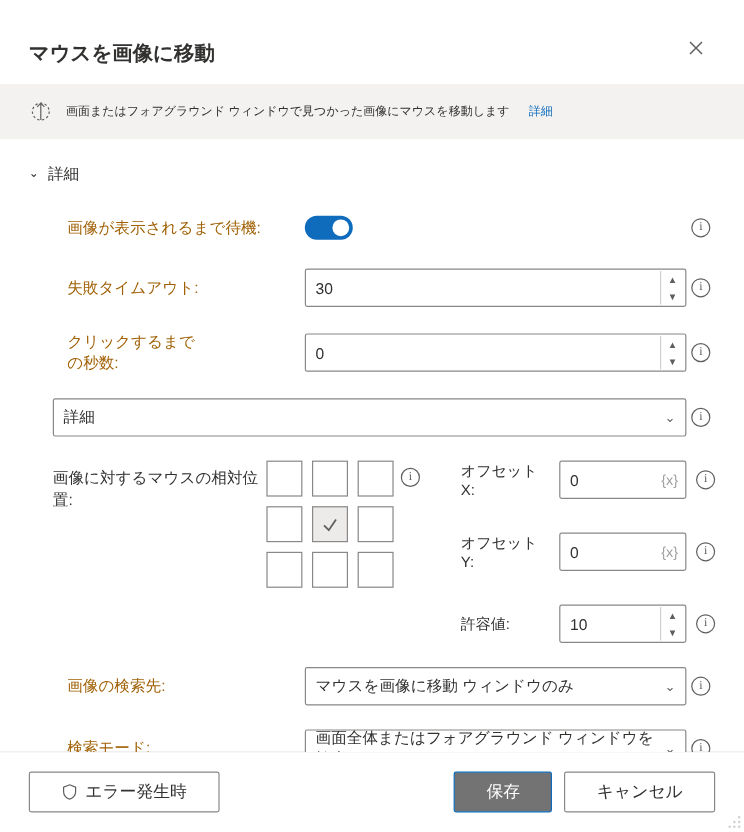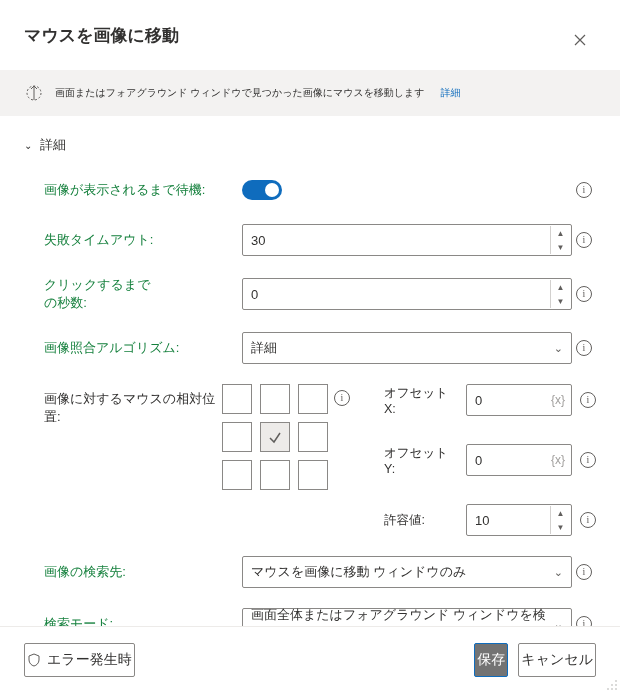--- a/index.html
+++ b/index.html
@@ -1,29 +1,29 @@
 <!DOCTYPE html>
 <html><head>
 <meta charset="utf-8">
 <style>
   * { box-sizing: border-box; }
   html, body { margin:0; padding:0; font-family: "Segoe UI", "Hiragino Kaku Gothic ProN", "Yu Gothic", sans-serif; font-size:13px; color:#323130; background:#fff;}
   .dialog { width:620px; height:693px; display:flex; flex-direction:column; position:relative;}
-  .header { padding:24px 24px 14px 24px; display:flex; justify-content:space-between; align-items:flex-start;}
+  .header { padding:24px 24px 14px 24px; display:flex; justify-content:space-between; align-items:flex-end;}
   .title  { font-size:17px; font-weight:600; color:#323130;}
   .close  { width:32px; height:32px; display:flex; align-items:center; justify-content:center; cursor:pointer; color:#605e5c; font-size:14px;}
   .infobar { background:#F3F2F1; padding:14px 25px; display:flex; gap:12px; align-items:center; color:#323130; font-size:10px;}
   .infobar .icon-box { width:18px; height:18px; display:flex; align-items:center; justify-content:center; flex-shrink:0;}
   .infobar a { color:#0F6CBD; text-decoration:none; margin-left:4px;}
   .body { flex:1; overflow:auto; padding:4px 24px 8px 24px;}
   .section-header { display:flex; align-items:center; gap:8px; padding:16px 0 12px 0; cursor:pointer;}
   .chev { font-size:10px; color:#323130; width:8px; display:inline-block;}
   .section-header .label { font-weight:400;}
   .row { display:flex; align-items:center; padding:10px 0 10px 20px; min-height:48px;}
-  .row .lbl { width:198px; flex-shrink:0; color:#15803d; font-size:13px; }
+  .row .lbl { width:198px; flex-shrink:0; color:#a16207; font-size:13px;margin-left:12px; }
   .row .ctrl { flex:1; display:flex; align-items:center; gap:8px; }
   .row .tail-info { width:24px; display:flex; justify-content:center; align-items:center;}
   .toggle { width:40px; height:20px; border-radius:10px; background:#0F6CBD; position:relative; cursor:pointer;}
   .toggle::after { content:""; position:absolute; width:14px; height:14px; background:#fff; border-radius:50%; top:3px; right:3px;}
   .num-input, .text-input, .select { height:32px; border:1px solid #8A8886; border-radius:2px; background:#fff; display:flex; align-items:center; padding:0 8px; font-size:13px; color:#323130; position:relative; width:100%;}
   .num-input { align-items:center;}
   .spinner { position:absolute; right:1px; top:1px; bottom:1px; width:20px; display:flex; flex-direction:column; border-left:1px solid #D2D0CE;}
   .spinner div{flex:1; display:flex; align-items:center; justify-content:center; font-size:8px; color:#605e5c; cursor:pointer;}
   .select { justify-content:space-between; cursor:pointer;}
   .select .caret {font-size:11px; color:#605e5c;}
@@ -33,21 +33,21 @@
   .pos-cell.sel { background:#EDEBE9;}
   .pos-cell.sel svg { display:block;} .pos-cell svg {display:none;}
   .offset-block{ flex:1; display:flex; flex-direction:column; gap:28px; margin-left:28px;}
   .offset-row { display:flex; align-items:center; gap:8px;}
   .offset-row .olbl { width:74px; font-size:12.5px;}
   .offset-row .ofield { flex:1;}
   .varfield { height:32px; border:1px solid #8A8886; border-radius:2px; display:flex; align-items:center; padding:0 8px; position:relative; width:106px;}
   .varfield .fx { position:absolute; right:6px; color:#A19F9D; font-size:12px;}
   .footer { border-top:1px solid #EDEBE9; padding:16px 24px; display:flex; align-items:center; justify-content:space-between;}
   .footer-left, .footer-right{ display:flex; gap:10px;}
-  .btn { height:34px; padding:0 2px; border-radius:2px; font-size:14px; display:inline-flex; align-items:center; justify-content:center; cursor:pointer; gap:6px; border:1px solid #8A8886; background:#fff; color:#323130; }
+  .btn { height:34px; padding:0 26px; border-radius:2px; font-size:14px; display:inline-flex; align-items:center; justify-content:center; cursor:pointer; gap:6px; border:1px solid #8A8886; background:#fff; color:#323130; }
   .btn.primary{ background:#737373; border-color:#0F6CBD; color:#fff;}
   .pos-row-top { display:flex; align-items:flex-start; padding:10px 0 10px 20px;}
   .pos-row-top .lbl{width:198px; padding-top:6px;}
   .pos-row-top .ctrl{flex:1; display:flex; align-items:flex-start;}
   .pos-row-top .info-between{width:28px; display:flex; justify-content:center; padding-top:6px;}
   .resize-grip{position:absolute; right:2px; bottom:2px; width:12px; height:12px; opacity:.5;}
   .std-row .ctrl > :first-child{flex:1}
 </style>
 </head>
 <body>
@@ -120,21 +120,20 @@
               <div>▼</div>
             </div>
         </div>
       </div>
       <div class="tail-info">
           <span class="info-icon">i</span>
         </div>
     </div>
 
     <div class="row std-row">
-      <div class="lbl">画像照合アルゴリズム:</div>
       <div class="ctrl">
         <div class="select">
           <span>詳細</span>
           <span class="caret">⌄</span>
         </div>
       </div>
       <div class="tail-info">
           <span class="info-icon">i</span>
         </div>
     </div>

